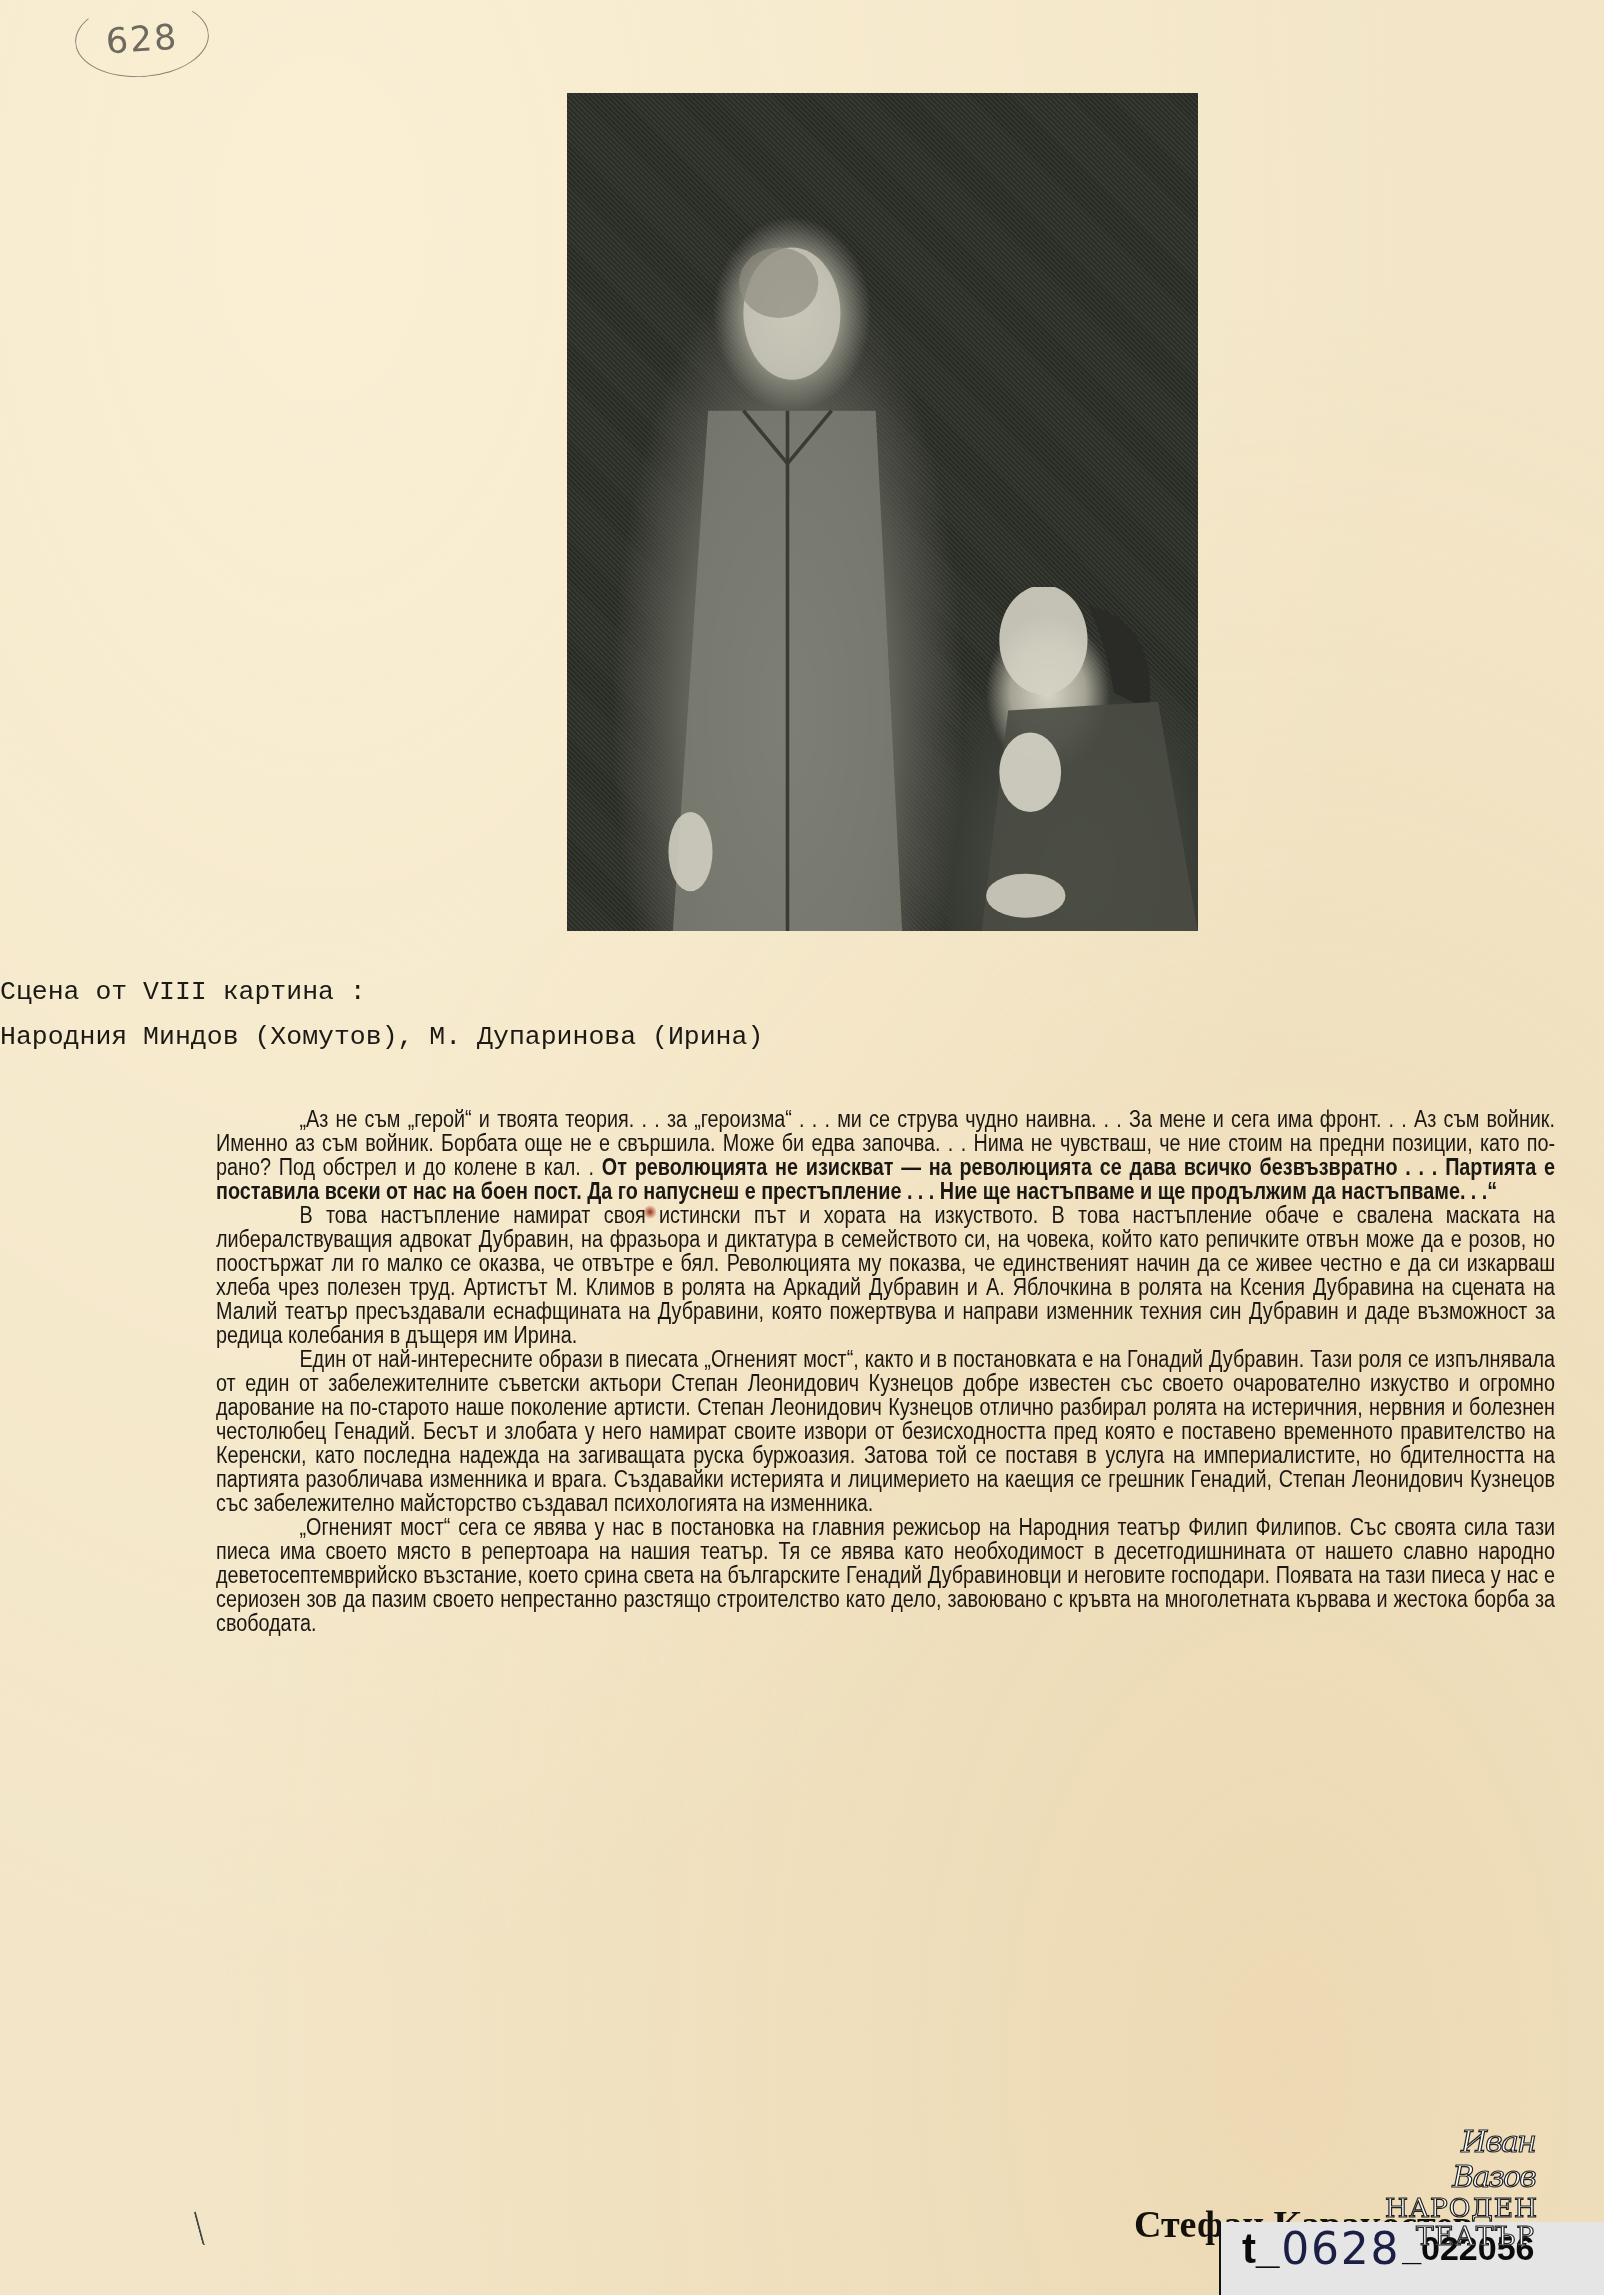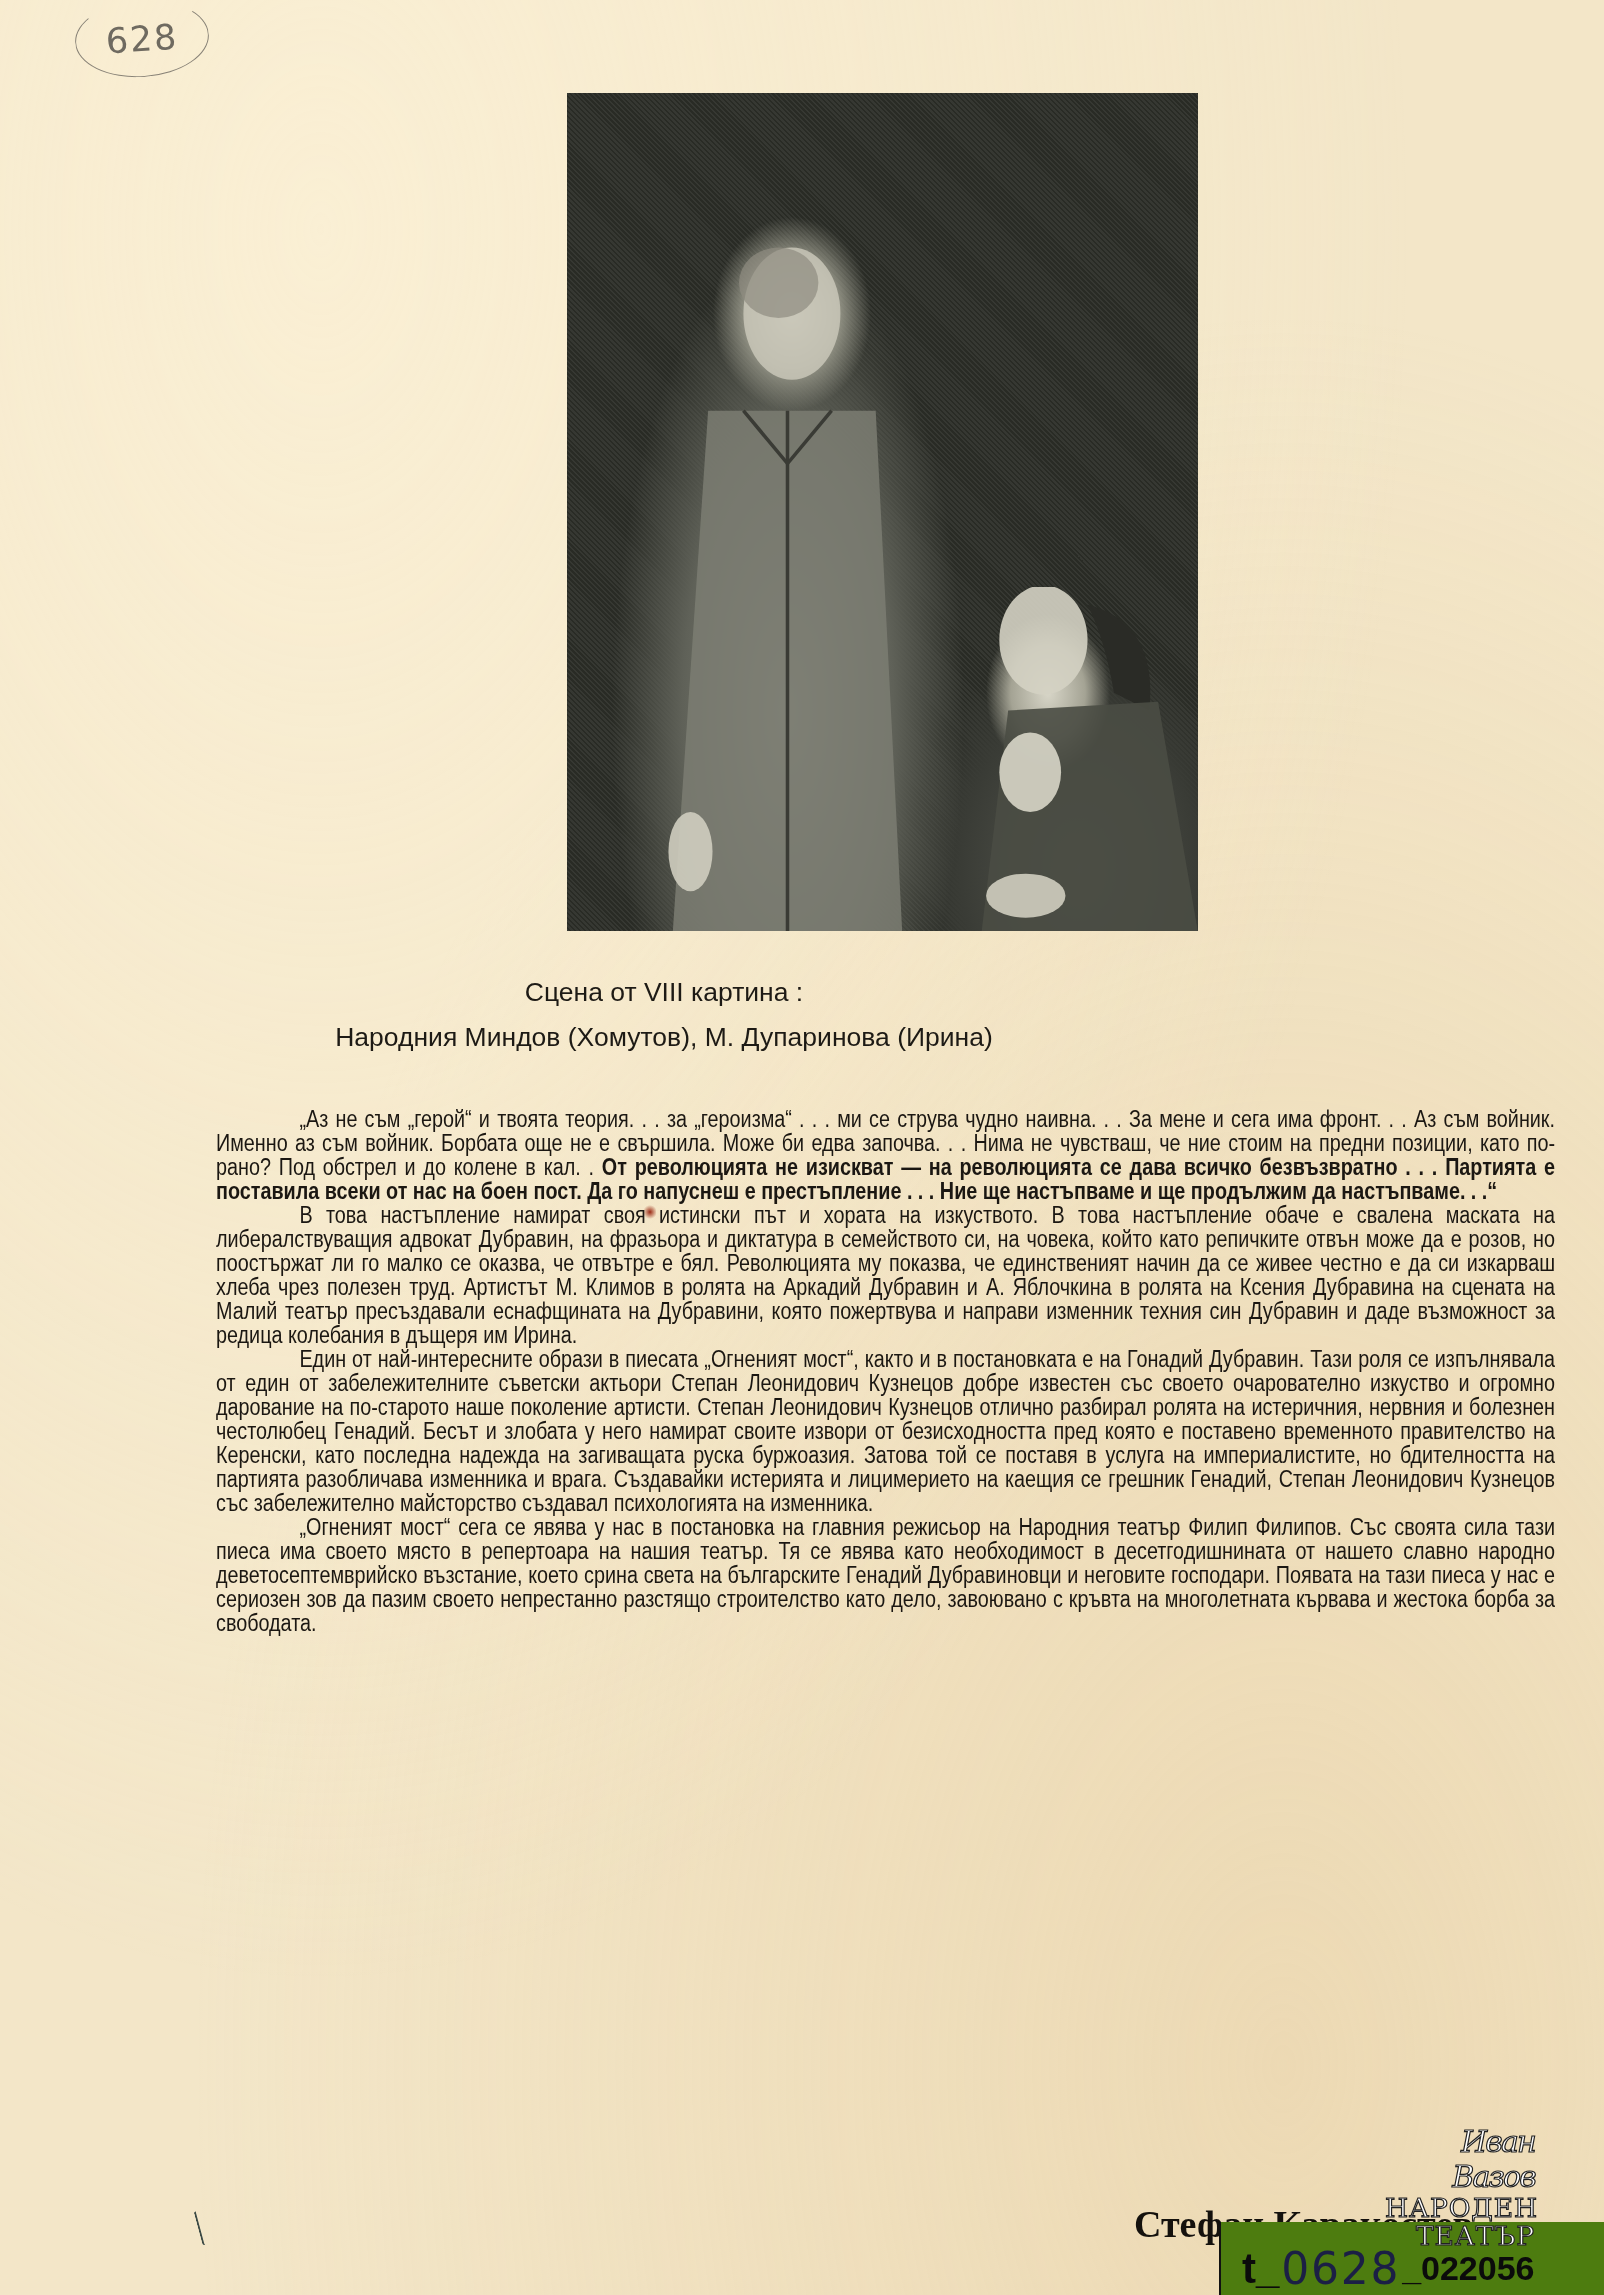--- a/index.html
+++ b/index.html
@@ -29,22 +29,22 @@
       radial-gradient(ellipse 168px 229px at 512px 776px, #55574f 0%, #3a3c36 70%, rgba(0,0,0,0) 100%),
       repeating-linear-gradient(45deg, rgba(255,255,255,0.05) 0 1.8px, rgba(0,0,0,0.05) 1.8px 3.5px);
   }
   .photo .figure-man {
     position: absolute; left: 88px; top: 106px; width: 265px; height: 732px;
   }
   .photo .figure-woman {
     position: absolute; left: 388px; top: 494px; width: 243px; height: 344px;
   }
   .caption {
-    position: absolute; left: 0; width: 1328px; text-align: center;
-    font-family: Liberation Sans, sans-serif;
+    position: absolute; left: 0; width: 1328px; 
+    font-family: Liberation Mono, monospace;
     font-size: 26.5px; color: #1d1a15;
   }
   .caption.l1 { top: 977px; }
   .caption.l2 { top: 1022px; }
   .text-block {
     position: absolute; left: 216px; top: 1107px; width: 1339px;
     font-family: "Liberation Sans", "DejaVu Sans", sans-serif;
     font-size: 23px; line-height: 24px; text-align: justify;
     transform: scaleX(0.86); transform-origin: left top;
     width: 1557px;
@@ -62,22 +62,22 @@
   }
   .stamp .script {
     font-family: "DejaVu Serif", serif; font-style: italic; font-size: 30px;
     color: #ffffff; -webkit-text-stroke: 1.2px #222; letter-spacing: -1.8px; line-height: 35px;
   }
   .stamp .line {
     font-size: 26.5px; line-height: 28px; color: #ffffff; -webkit-text-stroke: 1.2px #222; letter-spacing: 0.9px;
   }
   .archive-label {
     position: absolute; left: 1219px; top: 2222px; width: 386px; height: 73px;
-    background: #4d7c0f; border-left: 2.6px solid #111;
-    display: flex; align-items: flex-end; padding-left: 21px; box-sizing: border-box;
+    background: #e5e5e5; border-left: 2.6px solid #111;
+    display: flex; padding-left: 21px; box-sizing: border-box;
   }
   .archive-label .prefix {
     font-family: "Liberation Sans", sans-serif; font-weight: bold; font-size: 42px; color: #0b0b0b; line-height: 53px;
   }
   .archive-label .handwritten {
     font-family: "DejaVu Sans", sans-serif; font-size: 44px; color: #1b1f45; font-weight: normal; line-height: 53px;
     letter-spacing: 1.8px; margin: 0 1.8px;
   }
   .archive-label .number {
     font-family: "Liberation Sans", sans-serif; font-weight: bold; font-size: 34px; color: #0b0b0b; line-height: 53px;

